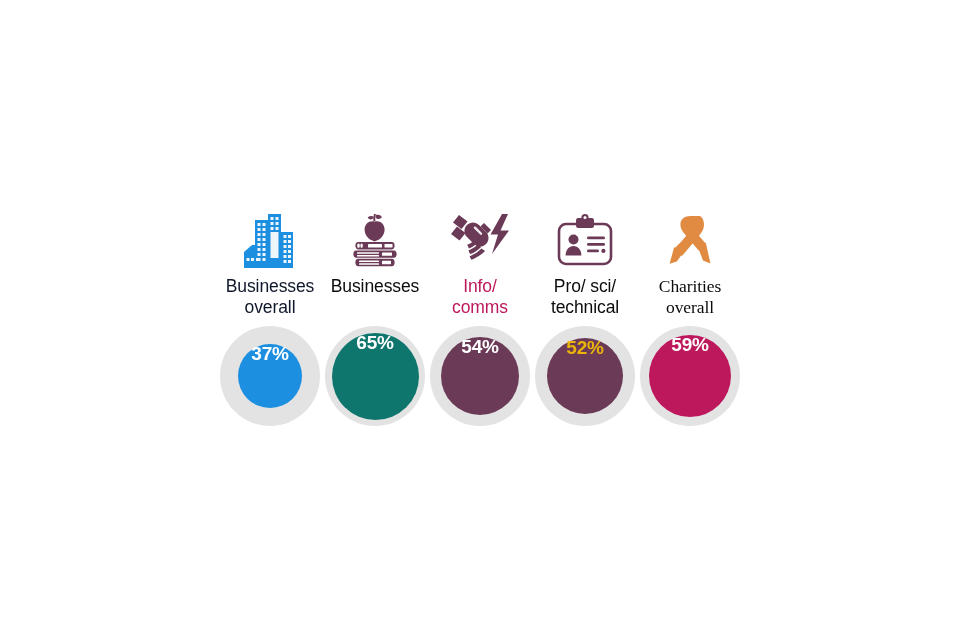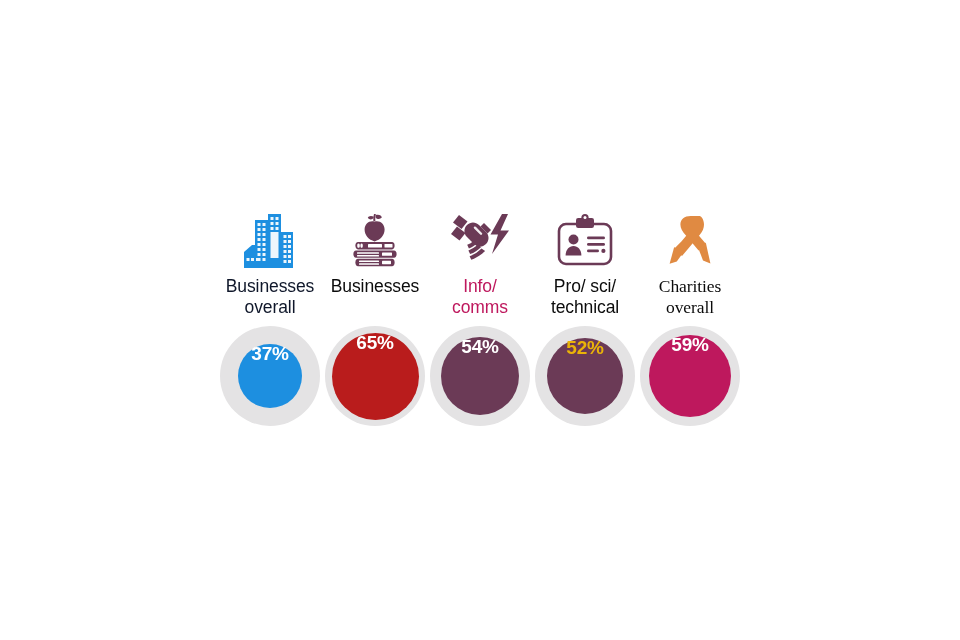--- a/index.html
+++ b/index.html
@@ -203,21 +203,21 @@
 
             <rect x="13" y="50.6" width="20" height="1.5" rx="0.5"></rect>
             <rect x="13" y="53.2" width="20" height="1.5" rx="0.5"></rect>
             <rect x="36" y="50.8" width="9" height="3.4" rx="0.6"></rect>
           </g>
         </svg>
       </div>
       <div class="label" style="color: rgb(11, 11, 11);">Businesses</div>
       <div class="circle-box">
         <div class="ring" style="background: rgb(228, 227, 228);"></div>
-        <div class="disc" style="width: 87px; height: 87px; background: #b91c1c;">
+        <div class="disc" style="width: 87px; height: 87px; background: #0f766e;">
           <span class="pct" style="color: rgb(255, 255, 255);">65%</span>
         </div>
       </div>
     </div>
 
     <div class="col">
       <div class="icon-box">
         <svg width="64" height="58" viewBox="0 0 64 58" aria-hidden="true">
           <g fill="#6b3a56">
 

